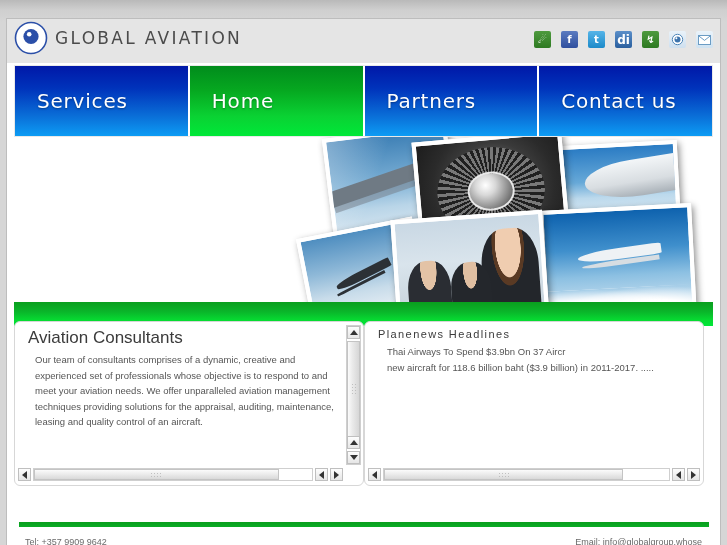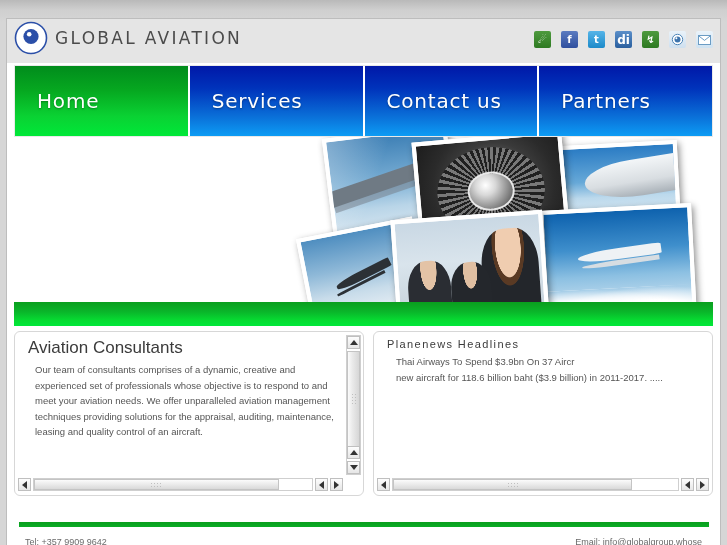--- a/index.html
+++ b/index.html
@@ -211,23 +211,23 @@
 
   
   .green-bar {
     position: absolute; left: 7px; top: 283px;
     width: 699px; height: 24px;
     background: linear-gradient(to bottom, #0a9e1e 0%, #0ab52a 40%, #06dd32 78%, #00e83a 100%);
   }
 
   
   .panels {
-    position: absolute; left: 7px; top: 312px;
+    position: absolute; left: 7px; top: 302px;
     width: 699px; height: 165px;
-    display: flex; gap: 9px;
+    display: flex; 
   }
   .panel {
     position: relative;
     background: #ffffff;
     border: 1px solid #d7d7d7;
     border-radius: 6px;
     overflow: hidden;
   }
   .panel-left { width: 350px; }
   .panel-right { width: 340px; }
@@ -366,31 +366,31 @@
         <span class="s-ico s-mail">
           <svg width="13" height="10" viewBox="0 0 13 10">
             <rect x="0.5" y="0.5" width="12" height="9" fill="#ffffff" stroke="#6b9cc4" stroke-width="1"></rect>
             <path d="M0.7 0.9 L6.5 5.4 L12.3 0.9" fill="none" stroke="#6b9cc4" stroke-width="1"></path>
           </svg>
         </span>
       </div>
     </div>
 
     <div class="nav">
+      <div class="nav-item nav-blue">
+        <span>Services</span>
+      </div>
       <div class="nav-item nav-home">
         <span>Home</span>
       </div>
       <div class="nav-item nav-blue">
-        <span>Services</span>
+        <span>Partners</span>
       </div>
       <div class="nav-item nav-blue">
         <span>Contact us</span>
-      </div>
-      <div class="nav-item nav-blue">
-        <span>Partners</span>
       </div>
     </div>
 
     <div class="hero">
       <div class="photo p-wing">
           <div class="inner"></div>
         </div>
       <div class="photo p-takeoff">
           <div class="inner"></div>
         </div>

